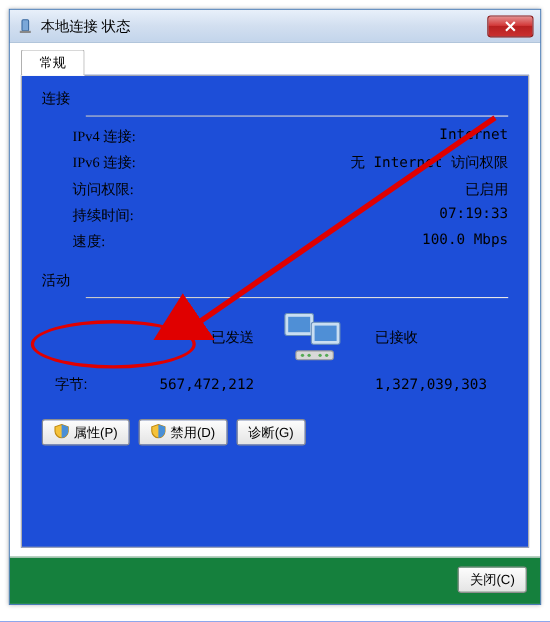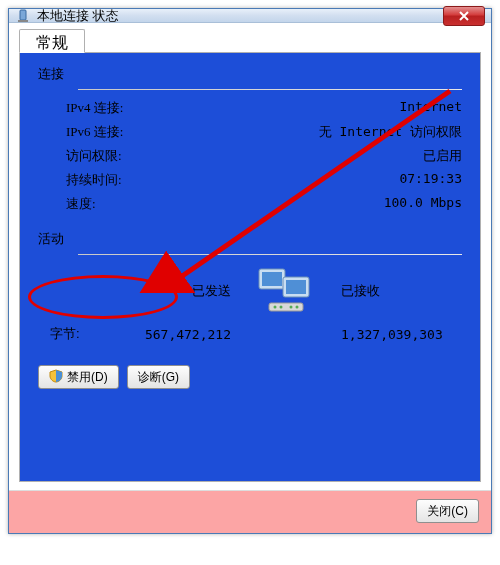--- a/index.html
+++ b/index.html
@@ -13,21 +13,21 @@
     width: 500px;
     height: 565px;
   }
   .window {
     width: 484px;
     border: 1px solid #4a7ab5;
     background: #fff;
     box-shadow: 0 0 4px rgba(0,0,0,0.3);
   }
   .titlebar {
-    height: 14px;
+    height: 30px;
     background: linear-gradient(to bottom, #e8f0fa 0%, #d2dff0 50%, #c3d5eb 100%);
     border-bottom: 1px solid #a9bfd8;
     display: flex;
     align-items: center;
     padding: 0 6px;
     position: relative;
   }
   .titlebar .icon {
     width: 16px; height: 16px;
     margin-right: 6px;
@@ -58,21 +58,21 @@
     height: 24px;
     position: relative;
     margin-bottom: -1px;
   }
   .tab {
     border: 1px solid #b0b0b0;
     border-bottom: 1px solid #fff;
     background: #fff;
     padding: 3px 16px 0 16px;
     border-radius: 2px 2px 0 0;
-    font-size: 16px;
+    font-size: 12px;
     position: relative;
     z-index: 2;
   }
   .tab-panel {
     border: 1px solid #b0b0b0;
     padding: 12px 18px 14px 18px;
     background: #1d4ed8;
     min-height: 430px;
     position: relative;
   }
@@ -140,21 +140,21 @@
     font-family: "SimSun", sans-serif;
   }
   .action-row {
     margin-top: 18px;
     display: flex;
     gap: 8px;
   }
   .footer {
     padding: 8px 12px 10px 0;
     text-align: right;
-    background: #fca5a5;
+    background: #15803d;
     border-top: 1px solid #ddd;
   }
   
   .annot {
     position: absolute;
     pointer-events: none;
   }
   .red-circle {
     border: 3px solid #e00000;
     border-radius: 50%;
@@ -258,20 +258,29 @@
       </div>
 
       <div class="action-row">
         <button class="btn">
           <span class="shield">
             <svg width="14" height="14">
                 <path d="M7 1 L13 3 V7 C13 10 10 13 7 13 C4 13 1 10 1 7 V3 Z" fill="#f5c23a" stroke="#c08a10"></path>
                 <path d="M7 1 L7 13 C10 13 13 10 13 7 V3 Z" fill="#4a8fd6"></path>
               </svg>
           </span>
+          <span>属性(P)</span>
+        </button>
+        <button class="btn">
+          <span class="shield">
+            <svg width="14" height="14">
+                <path d="M7 1 L13 3 V7 C13 10 10 13 7 13 C4 13 1 10 1 7 V3 Z" fill="#f5c23a" stroke="#c08a10"></path>
+                <path d="M7 1 L7 13 C10 13 13 10 13 7 V3 Z" fill="#4a8fd6"></path>
+              </svg>
+          </span>
           <span>禁用(D)</span>
         </button>
         <button class="btn">诊断(G)</button>
       </div>
 
     </div>
   </div>
 
   <div class="footer">
     <button class="btn">关闭(C)</button>

